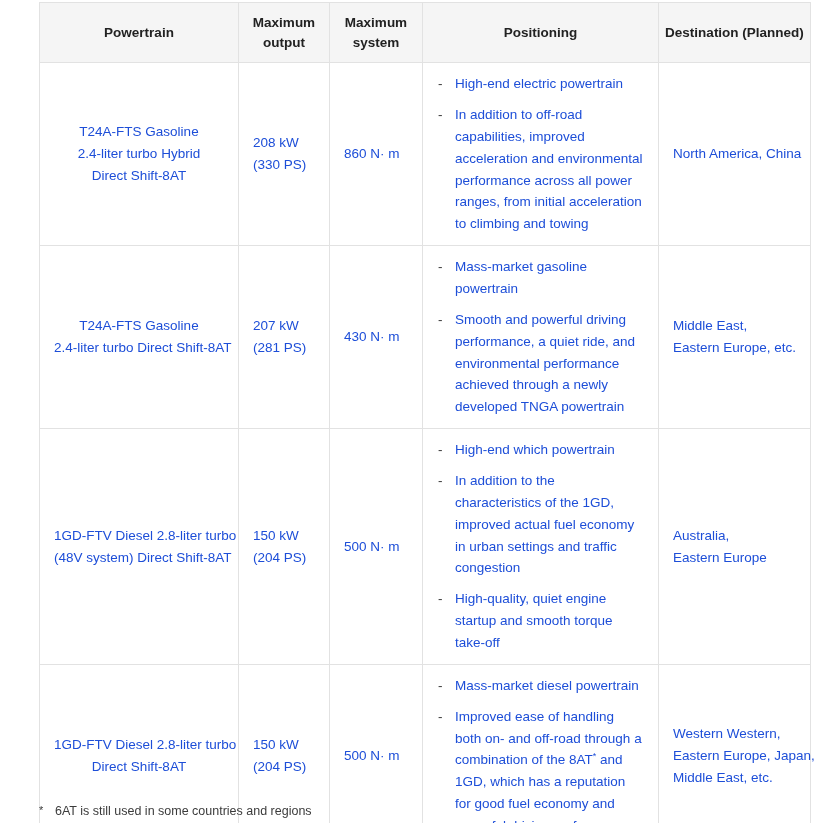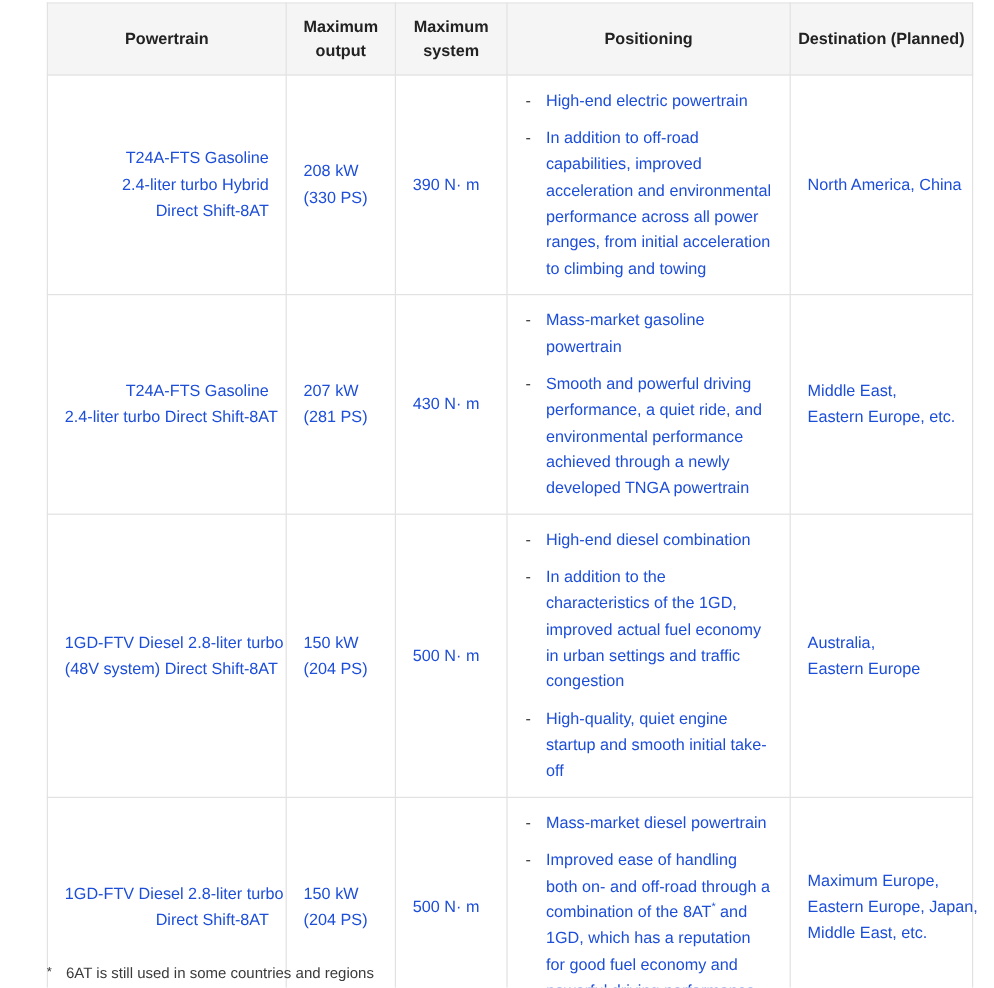--- a/index.html
+++ b/index.html
@@ -52,21 +52,21 @@
   }
   table.spec-table td {
     border: 1px solid #e2e2e2;
     font-size: 13.5px;
     font-weight: normal;
     color: #1d4ed8;
     vertical-align: middle;
     line-height: 1.62;
     padding: 10px 14px;
   }
-  td.cell-powertrain { text-align: right; padding-left: 11px; }
+  td.cell-powertrain { text-align: center; padding-left: 11px; }
   td.cell-output     { text-align: left; padding-left: 11px; }
   td.cell-torque     { text-align: left; padding-left: 11px; }
   td.cell-position   { text-align: left; padding-left: 14px; padding-right: 8px; }
   td.cell-dest       { text-align: left; padding-left: 11px; margin-left: 33px; }
 
   .line { display: block; white-space: nowrap; }
 
   ul.bullets {
     margin: 0;
     padding: 0;
@@ -147,21 +147,21 @@
           <td class="cell-powertrain">
             <span class="line">T24A-FTS Gasoline</span>
             <span class="line">2.4-liter turbo Hybrid</span>
             <span class="line">Direct Shift-8AT</span>
           </td>
           <td class="cell-output">
             <span class="line">208 kW</span>
             <span class="line">(330 PS)</span>
           </td>
           <td class="cell-torque">
-            <span class="line">390 N· m</span>
+            <span class="line">860 N· m</span>
           </td>
           <td class="cell-position">
             <ul class="bullets">
               <li>High-end electric powertrain</li>
               <li>In addition to off-road capabilities, improved acceleration and environmental performance across all power ranges, from initial acceleration to climbing and towing</li>
             </ul>
           </td>
           <td class="cell-dest">
             <span class="line">North America, China</span>
           </td>
@@ -198,23 +198,23 @@
           </td>
           <td class="cell-output">
             <span class="line">150 kW</span>
             <span class="line">(204 PS)</span>
           </td>
           <td class="cell-torque">
             <span class="line">500 N· m</span>
           </td>
           <td class="cell-position">
             <ul class="bullets">
-              <li>High-end diesel combination</li>
+              <li>High-end which powertrain</li>
               <li>In addition to the characteristics of the 1GD, improved actual fuel economy in urban settings and traffic congestion</li>
-              <li>High-quality, quiet engine startup and smooth initial take-off</li>
+              <li>High-quality, quiet engine startup and smooth torque take-off</li>
             </ul>
           </td>
           <td class="cell-dest">
             <span class="line">Australia,</span>
             <span class="line">Eastern Europe</span>
           </td>
         </tr>
 
         <tr>
           <td class="cell-powertrain">
@@ -228,21 +228,21 @@
           <td class="cell-torque">
             <span class="line">500 N· m</span>
           </td>
           <td class="cell-position">
             <ul class="bullets">
               <li>Mass-market diesel powertrain</li>
               <li><span>Improved ease of handling both on- and off-road through a combination of the 8AT</span><sup class="fn">*</sup><span> and 1GD, which has a reputation for good fuel economy and powerful driving performance</span></li>
             </ul>
           </td>
           <td class="cell-dest">
-            <span class="line">Maximum Europe,</span>
+            <span class="line">Western Western,</span>
             <span class="line">Eastern Europe, Japan,</span>
             <span class="line">Middle East, etc.</span>
           </td>
         </tr>
 
       </tbody>
     </table>
   </div>
 
   <div class="footnote">

